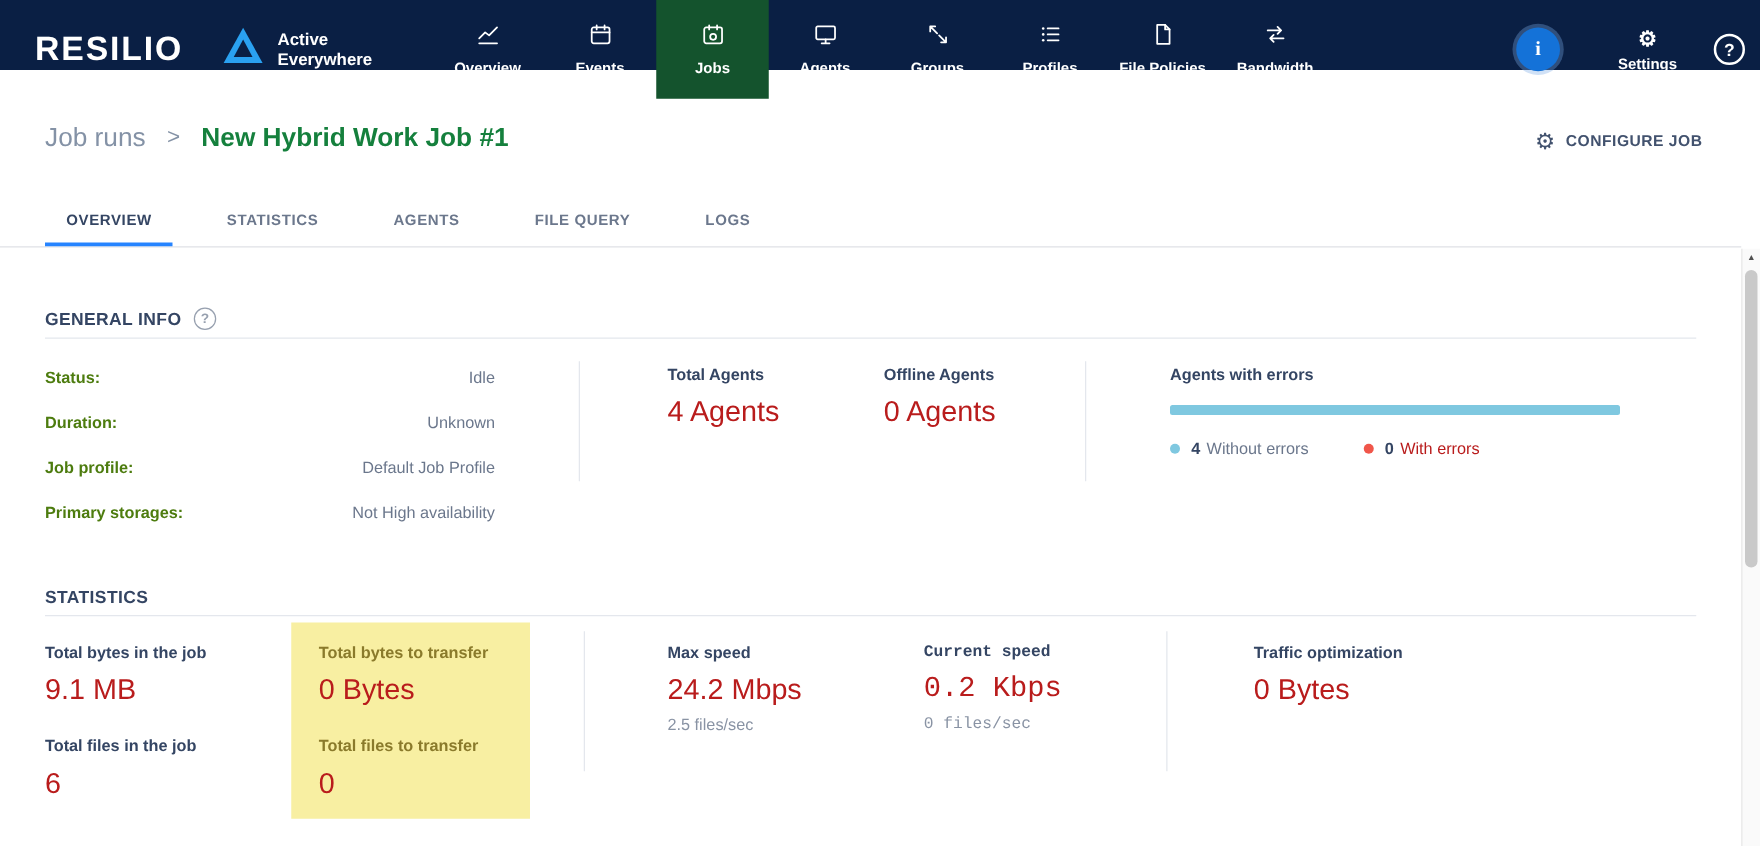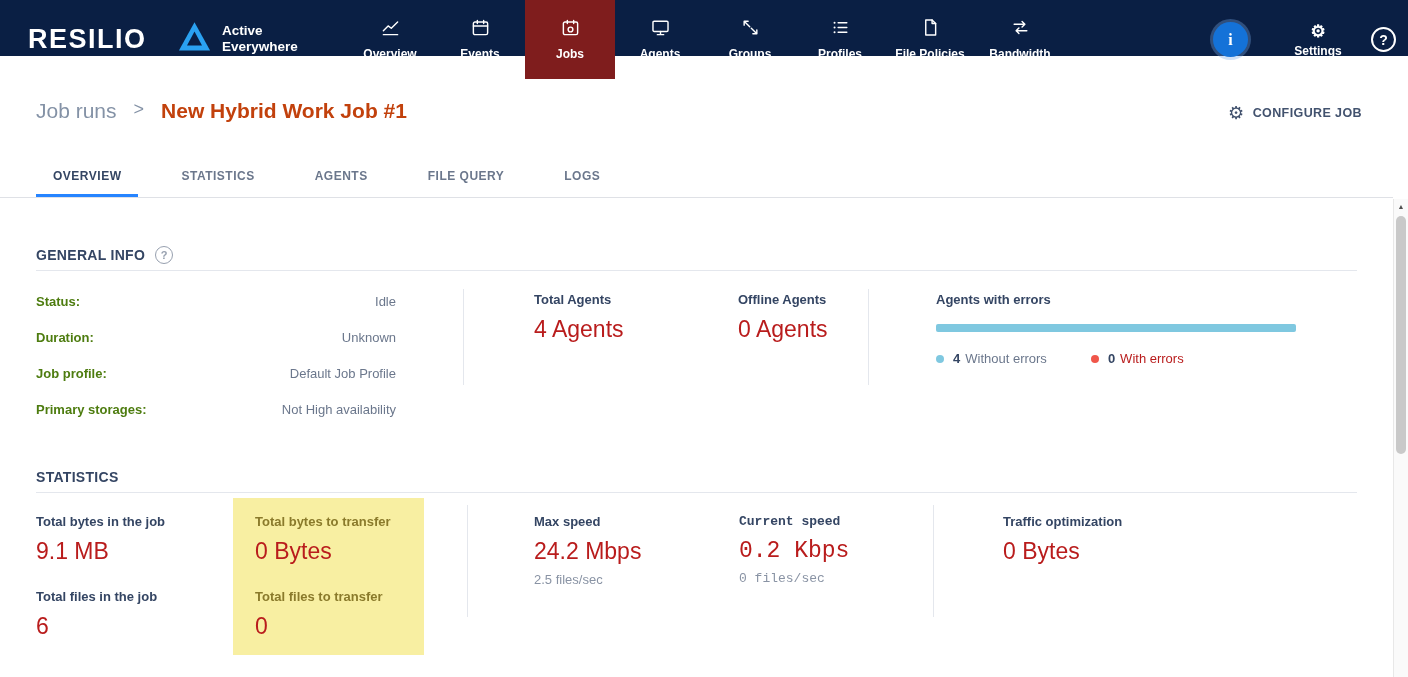--- a/index.html
+++ b/index.html
@@ -11,40 +11,40 @@
   .topnav { position:absolute; left:0; top:0; width:1408px; height:56px; background:#0a1f44; }
   .brand { position:absolute; left:28px; top:24px; color:#fff; font-size:27px; font-weight:700;
            letter-spacing:1.5px; }
   .logo { position:absolute; left:176px; top:20px; display:flex; align-items:center; gap:9px; }
   .logo svg { width:37px; height:34px; }
   .logo-text { color:#fff; font-size:13.5px; font-weight:700; line-height:16px; }
 
   .nav-menu { position:absolute; left:345px; top:0; height:79px; display:flex; }
   .nav-item { width:90px; height:79px; display:flex; flex-direction:column; align-items:center;
               justify-content:center; gap:7px; color:#fff; font-size:12px; font-weight:600; cursor:pointer; }
-  .nav-item.active { background:#7f1d1d; }
+  .nav-item.active { background:#14532d; }
   .nav-item svg { width:19px; height:19px; }
 
   .info-btn { position:absolute; left:1213px; top:22px; width:35px; height:35px; border-radius:50%;
               background:#1472d8; box-shadow:0 0 0 3px rgba(120,170,230,.35);
               display:flex; align-items:center; justify-content:center; color:#fff;
               font-size:16px; font-weight:700; font-family:"Liberation Serif", serif; cursor:pointer; }
   .settings-item { position:absolute; left:1288px; top:15px; width:60px; height:50px; display:flex;
                    flex-direction:column; align-items:center; justify-content:center; gap:4px;
                    color:#fff; font-size:12px; font-weight:600; cursor:pointer; }
   .settings-item .gear-glyph { font-size:17px; line-height:17px; }
   .help-btn { position:absolute; left:1371px; top:27px; width:25px; height:25px; border-radius:50%;
               border:2px solid #fff; color:#fff; font-size:14px; font-weight:700;
               display:flex; align-items:center; justify-content:center; cursor:pointer; }
 
   
   .page-head { position:absolute; left:36px; top:99px; display:flex; align-items:flex-start; gap:17px; }
   .crumb { color:#8492a6; font-size:21px; cursor:pointer; }
   .crumb-sep { color:#8492a6; font-size:18px; }
-  .page-title { color:#c2410c; font-size:21px; font-weight:600; }
+  .page-title { color:#15803d; font-size:21px; font-weight:600; }
   .configure { position:absolute; right:46px; top:102px; display:flex; align-items:center; gap:8px;
                color:#42526e; font-size:12.5px; font-weight:700; letter-spacing:.4px; cursor:pointer; }
   .configure .gear-glyph { font-size:18px; font-weight:400; color:#42526e; }
 
   
   .tabs { position:absolute; left:0; top:157px; width:1393px; height:41px;
           border-bottom:1px solid #dfe1e6; display:flex; gap:26px; padding-left:36px; }
   .tab { display:flex; align-items:center; padding:0 17px; font-size:12px; font-weight:600;
          letter-spacing:.5px; color:#6b778c; cursor:pointer; border-bottom:3px solid transparent; }
   .tab.active { color:#344563; border-bottom-color:#2684ff; }
@@ -248,21 +248,21 @@
       <span class="fvalue">Not High availability</span>
     </div>
   </div>
 
   <div class="vdiv" style="left:463px; top:289px; height:96px;"></div>
 
   <div class="agents-block" style="left:534px;">
     <div class="s-label">Total Agents</div>
     <div class="s-value">4 Agents</div>
   </div>
-  <div class="agents-block" style="left:707px;margin-left:31px;">
+  <div class="agents-block" style="left:707px;">
     <div class="s-label">Offline Agents</div>
     <div class="s-value">0 Agents</div>
   </div>
 
   <div class="vdiv" style="left:868px; top:289px; height:96px;"></div>
 
   <div class="errors-block">
     <div class="s-label">Agents with errors</div>
     <div class="err-bar"></div>
     <div class="err-legend">

